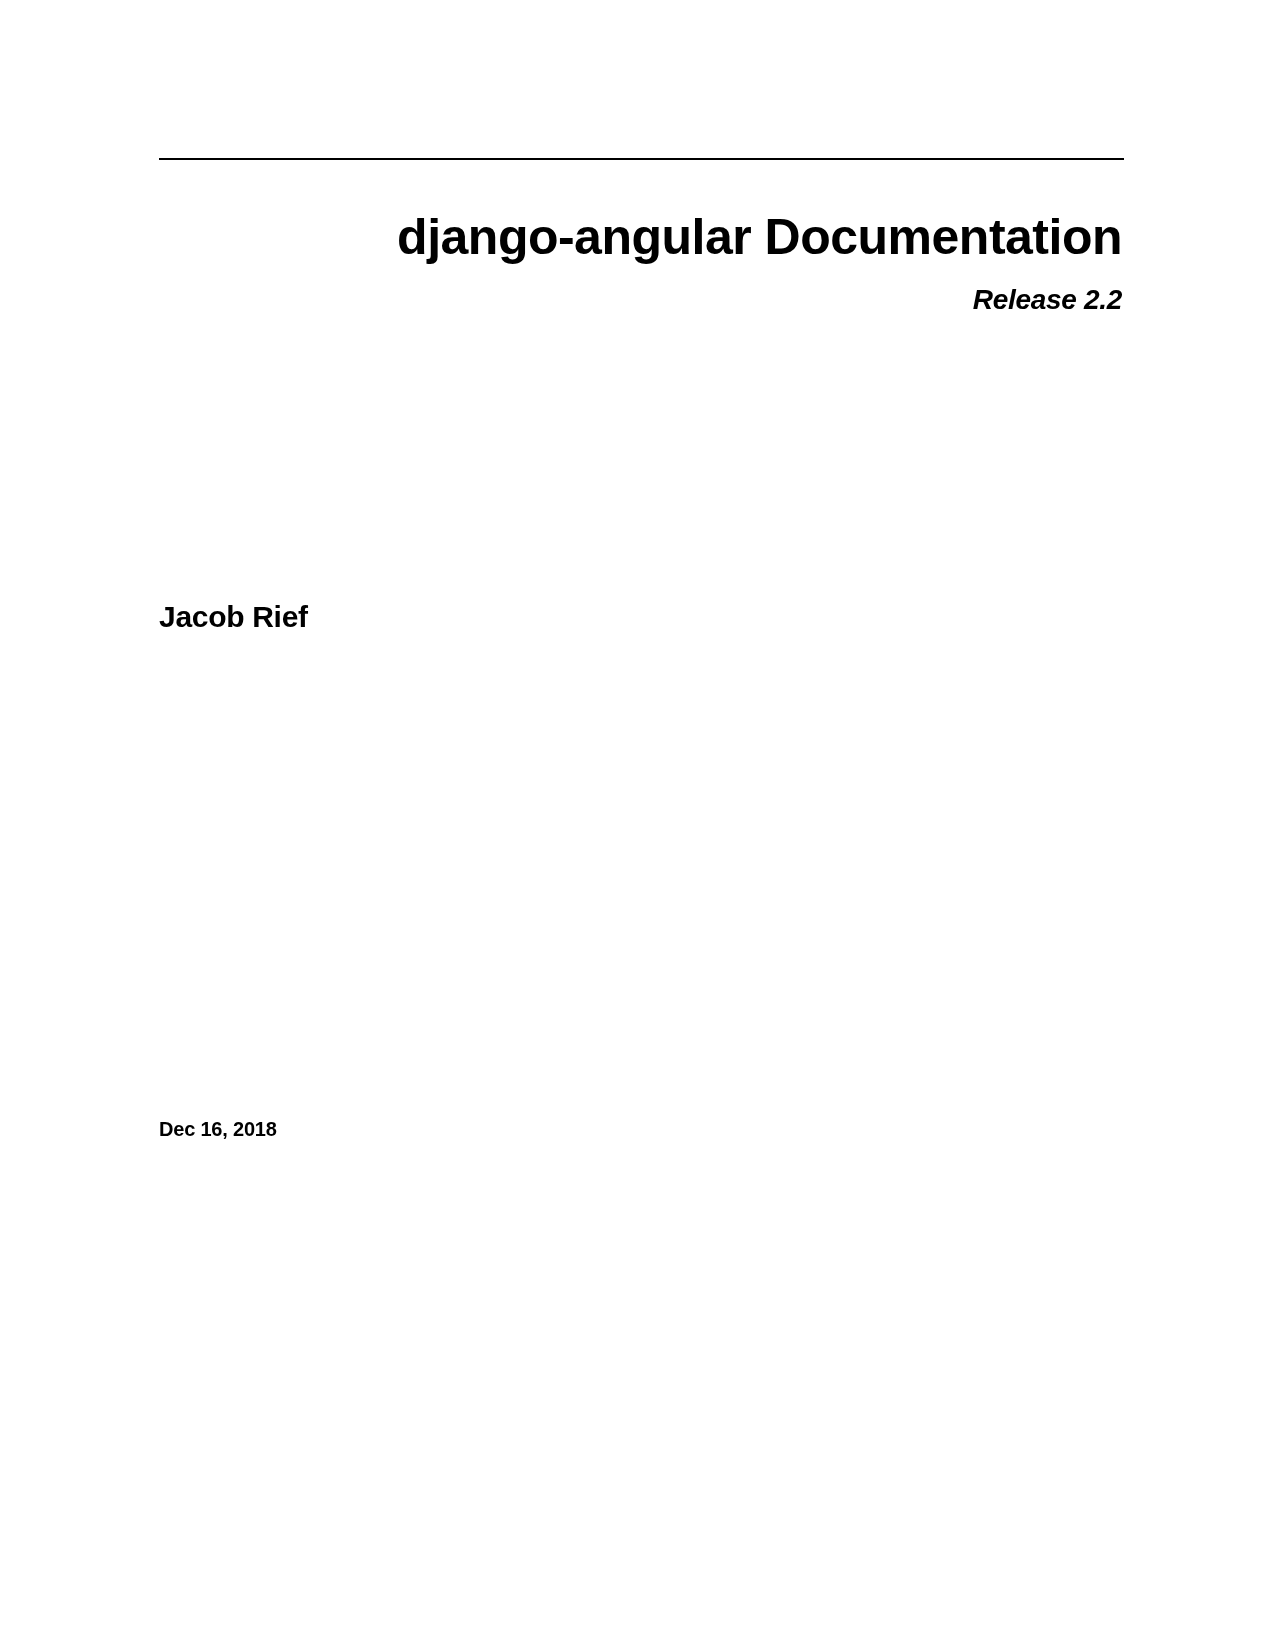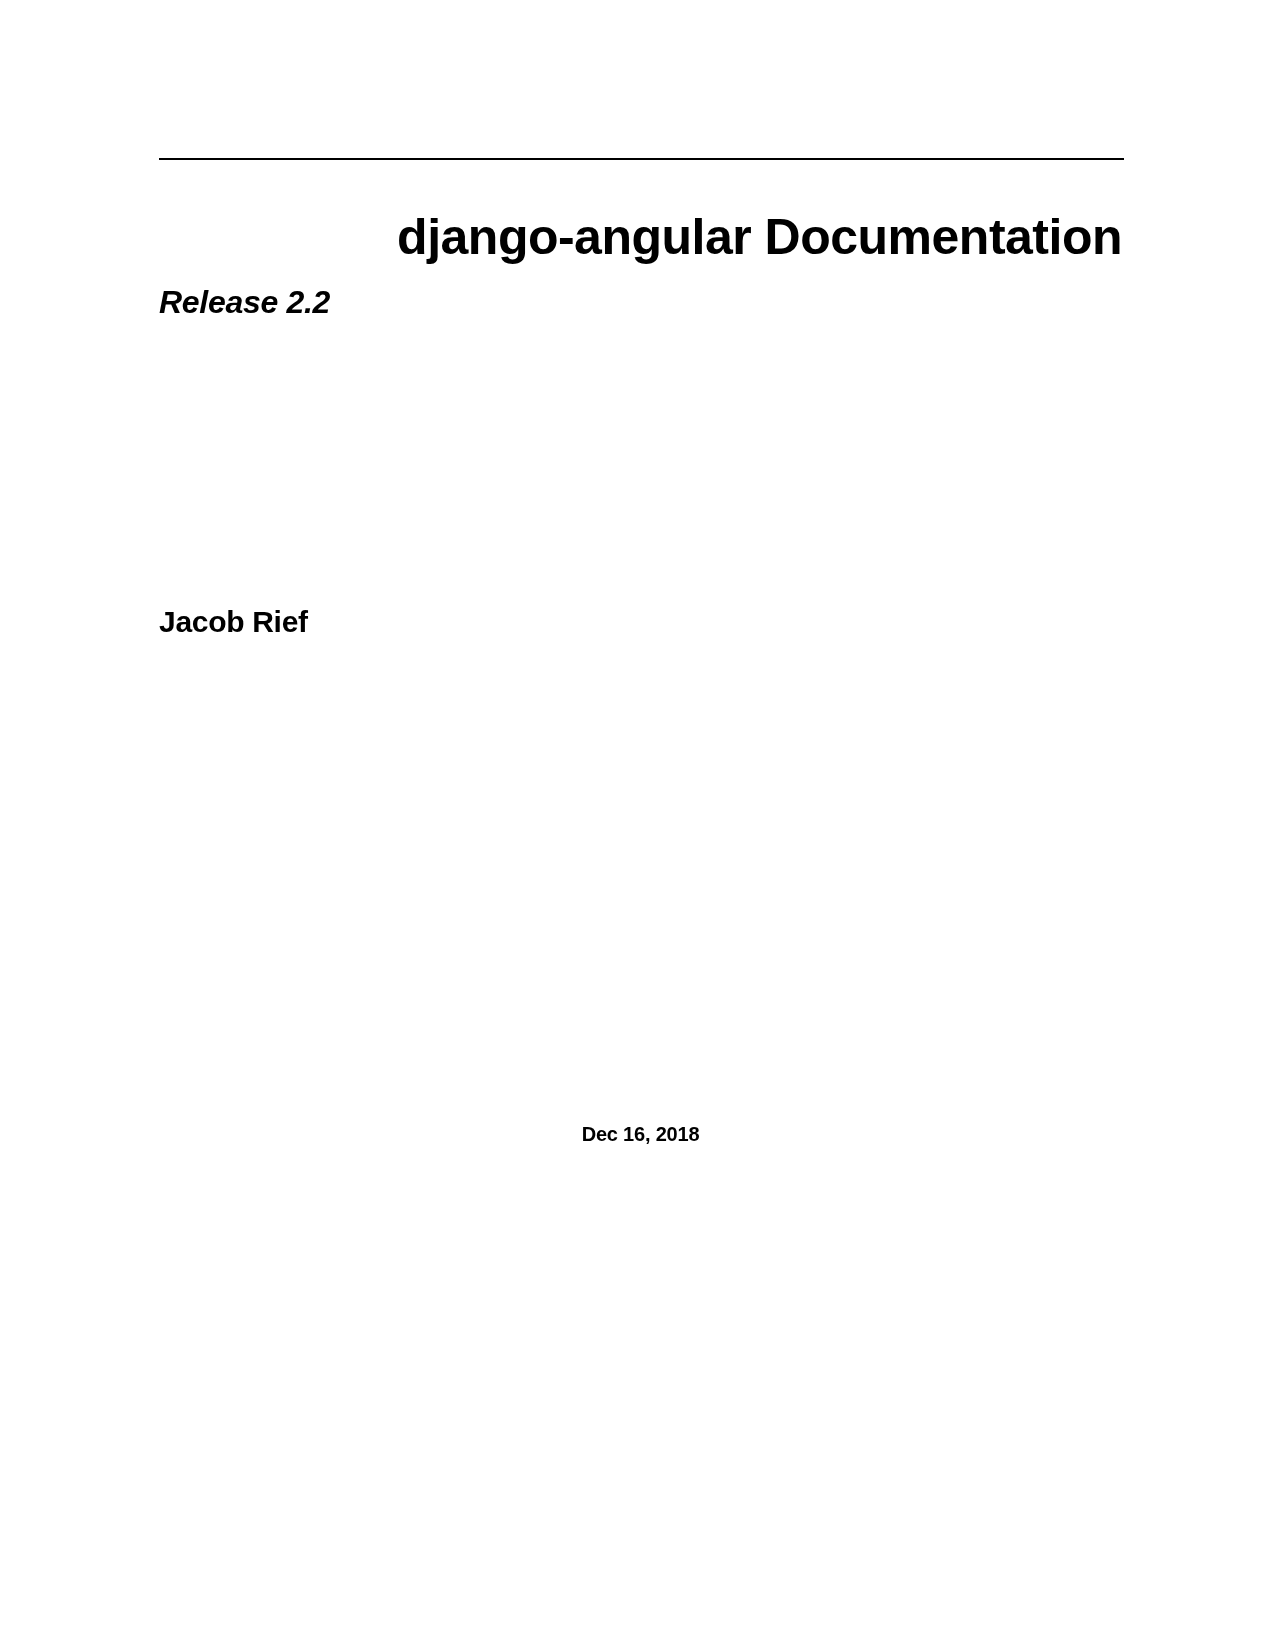--- a/index.html
+++ b/index.html
@@ -29,36 +29,37 @@
       width: 100%;
     }
     .title {
       font-size: 50px;
       font-weight: 700;
       text-align: right;
       margin-top: 48px;
       letter-spacing: -0.5px;
     }
     .release {
-      font-size: 32px;
+      font-size: 28px;
       font-weight: 700;
       font-style: italic;
+      text-align: right;
       margin-top: 18px;
       letter-spacing: -0.3px;
     }
     .author {
       font-size: 30px;
       font-weight: 700;
       margin-top: 284px;
       letter-spacing: -0.3px;
     }
     .date {
       font-size: 20px;
       font-weight: 700;
-      text-align: center;
+      text-align: left;
       margin-top: 484px;
       letter-spacing: -0.2px;
     }
   </style>
 </head>
 <body>
 
 <div class="page">
   <hr class="rule">
   <h1 class="title">django-angular Documentation</h1>

